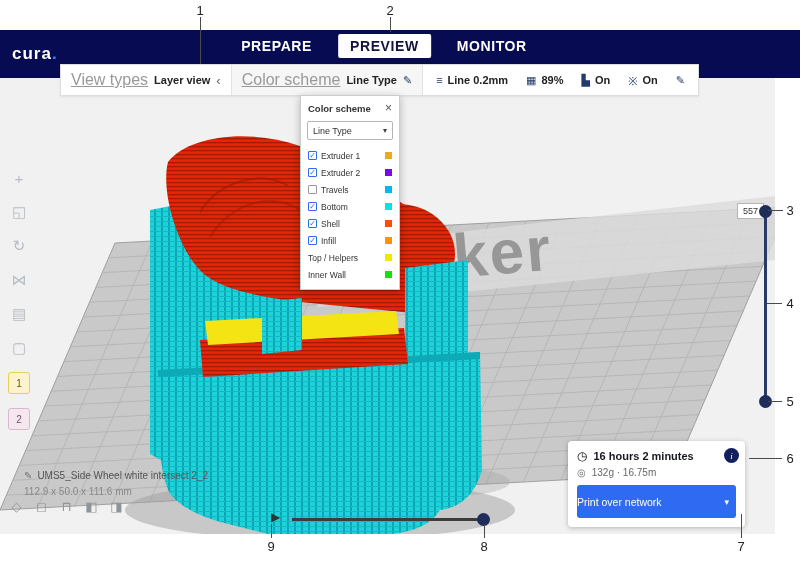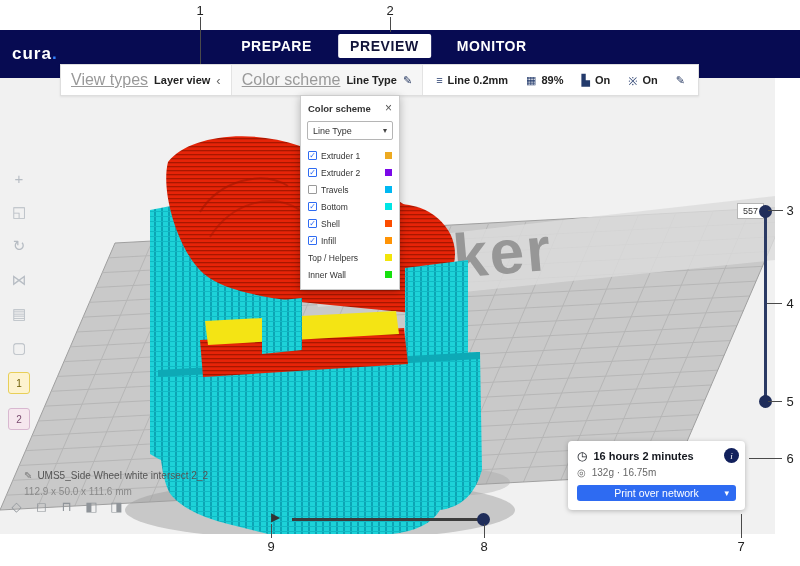--- a/index.html
+++ b/index.html
@@ -81,22 +81,22 @@
   .view-presets{position:absolute;left:8px;top:498px;display:flex;gap:8px;z-index:4;}
   .vp{width:17px;height:17px;color:#8f9499;font-size:13px;display:flex;align-items:center;justify-content:center;cursor:pointer;}
 
   
   .print-card{position:absolute;left:568px;top:441px;width:177px;background:#fff;border-radius:4px;
               box-shadow:0 1px 5px rgba(0,0,0,.25);padding:8px 9px 9px;box-sizing:border-box;z-index:5;}
   .pc-time{display:flex;gap:6px;align-items:center;font-size:11px;font-weight:bold;color:#15181f;}
   .pc-time .clock{font-size:12px;font-weight:normal;}
   .pc-mat{display:flex;gap:6px;align-items:center;font-size:10px;color:#666;margin:4px 0 7px;}
   .pc-mat .spool{font-size:10px;}
-  .pc-btn{height:16px;background:#2e6bf2;border-radius:3px;color:#fff;font-size:10.5px;display:flex;
-          align-items:center;justify-content:center;position:relative;cursor:pointer;}
+  .pc-btn{height:33px;background:#2e6bf2;border-radius:3px;color:#fff;font-size:10.5px;display:flex;
+          align-items:center;justify-content:flex-start;position:relative;cursor:pointer;}
   .pc-btn .dchev{position:absolute;right:7px;color:#fff;font-size:9px;}
   .info-btn{position:absolute;right:6px;top:7px;width:15px;height:15px;border-radius:50%;background:#11205c;
             color:#fff;font-size:9px;font-style:italic;font-family:"Liberation Serif",serif;
             display:flex;align-items:center;justify-content:center;cursor:pointer;}
 
   
   .callout{position:absolute;font-size:13px;color:#222;z-index:9;transform:translate(-50%,-50%);}
   .cline{position:absolute;background:#4a4a4a;z-index:9;}
   .l1{left:200px;top:17px;width:1px;height:47px;}
   .l2{left:390px;top:17px;width:1px;height:15px;}

